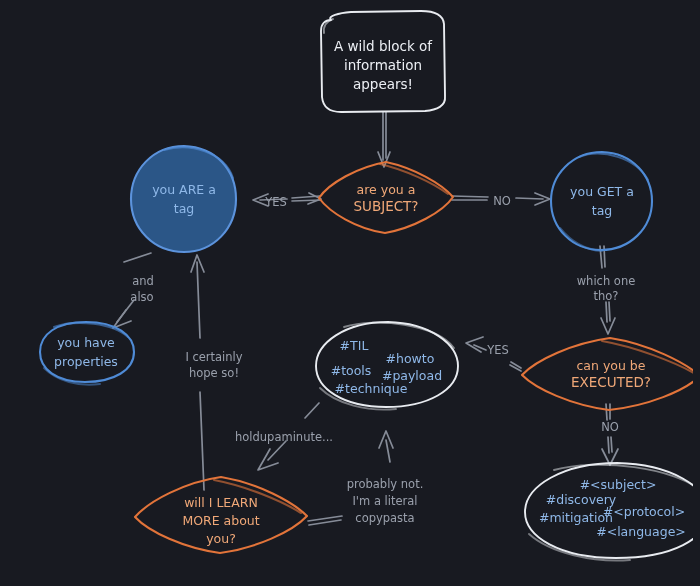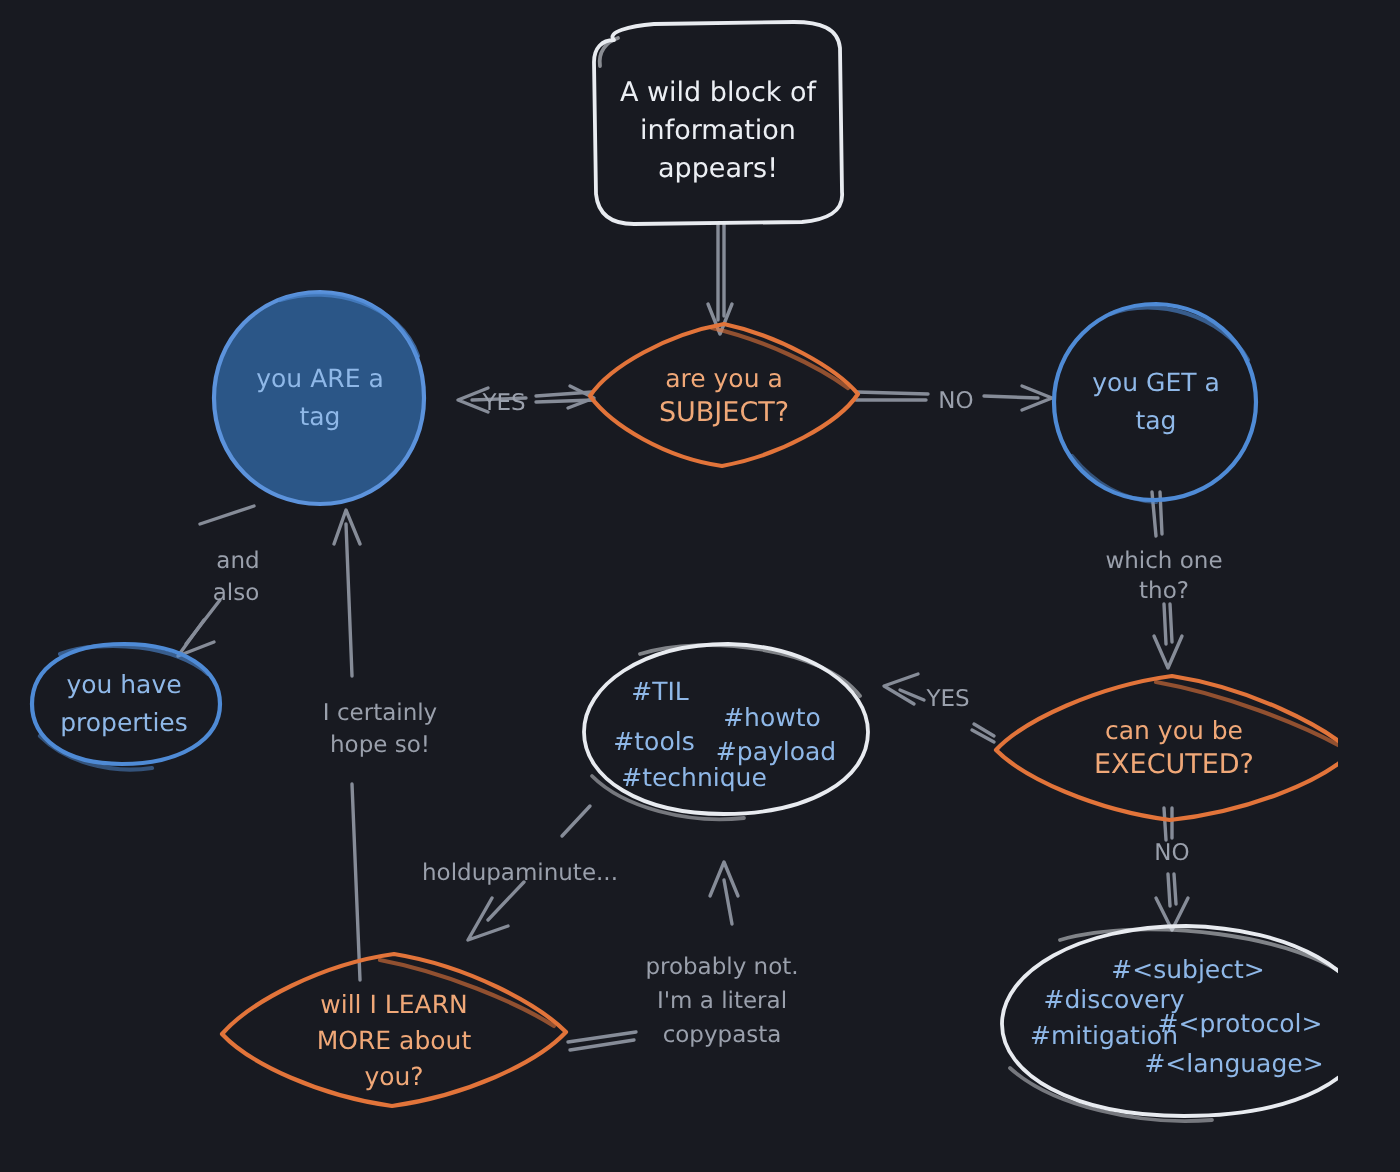--- a/index.html
+++ b/index.html
@@ -8,20 +8,21 @@
     padding: 0;
     background: #181a21;
   }
   #canvas-root {
     position: relative;
     width: 669px;
     height: 586px;
     background: #181a21;
     overflow: hidden;
     font-family: "DejaVu Sans", sans-serif;
+    margin-left: 24px;
   }
   svg#diagram {
     position: absolute;
     left: 0;
     top: 0;
     width: 700px;
     height: 586px;
   }
   .node-text {
     font-family: "DejaVu Sans", sans-serif;

